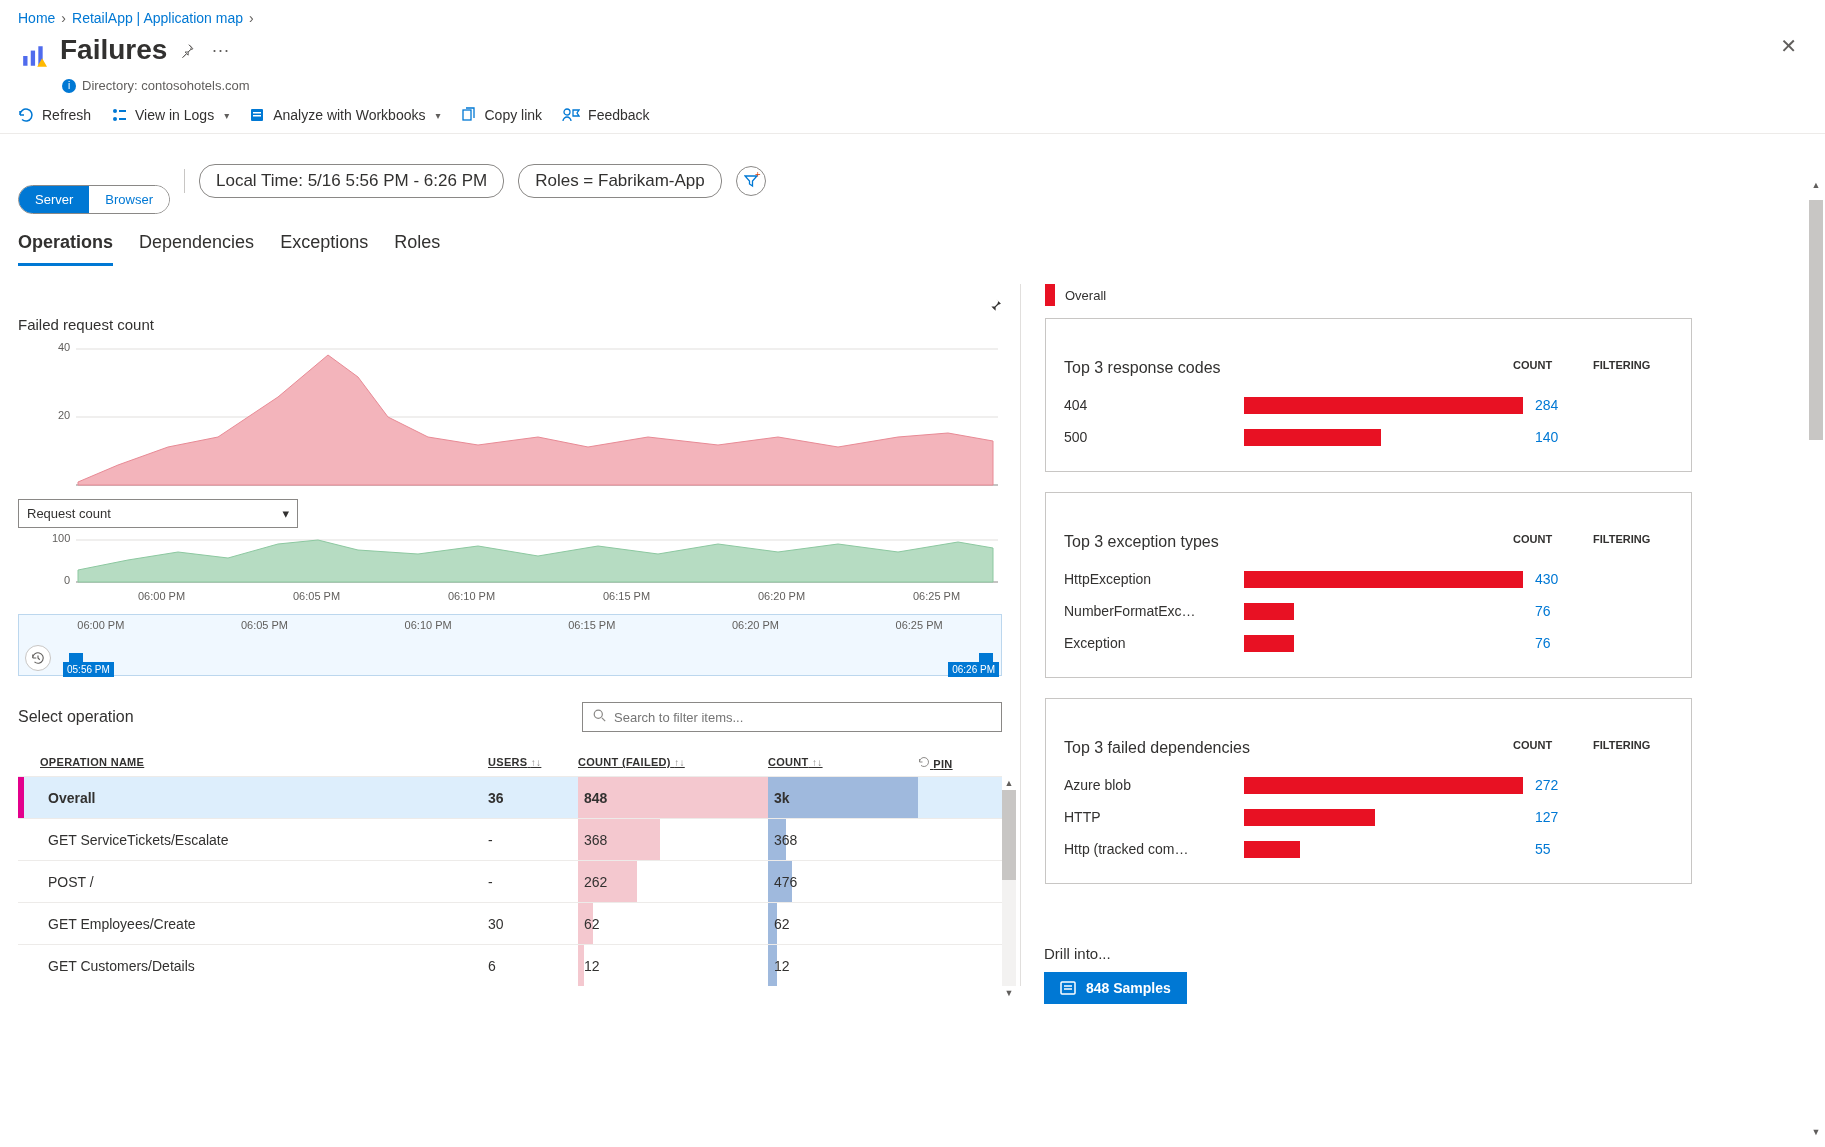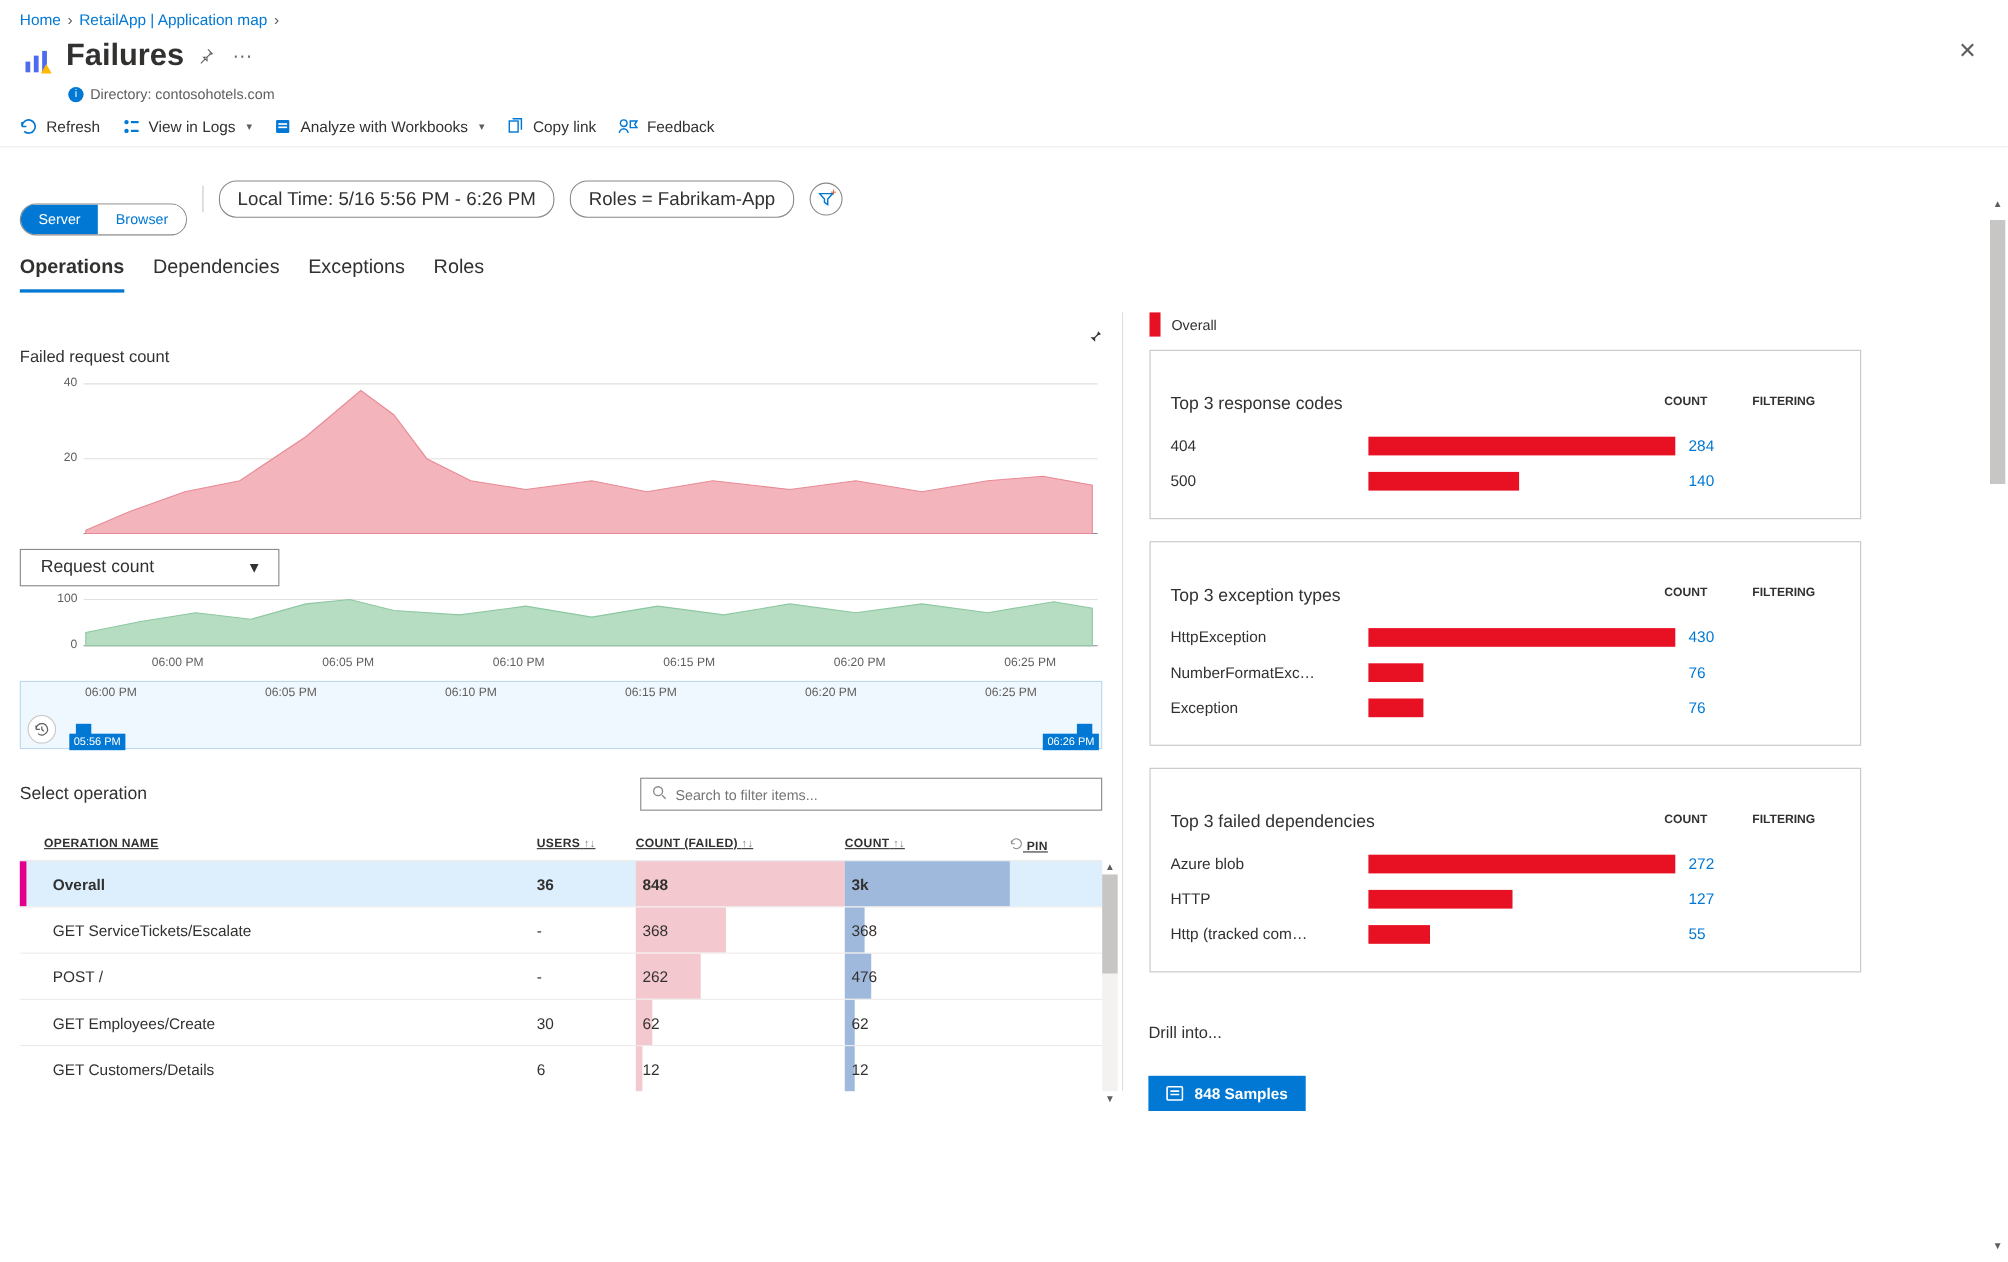--- a/index.html
+++ b/index.html
@@ -48,21 +48,21 @@
 .left { flex:1; padding: 18px; border-right: none; max-width: 1020px;}
 .right { width: 690px; padding: 18px 18px 18px 0; position:relative; }
 .right-inner { border-left: 1px solid #e1dfdd; padding-left: 24px; height: 100%; }
 
 
 .chart-head { display:flex; align-items:center; justify-content:space-between; padding-bottom:4px;}
 .chart-head h3 { font-size:15px; font-weight:400;margin-top:32px; }
 .pin-ic { font-size:17px; color:#323130; cursor:pointer;}
 svg.chart { display:block; }
 
-.metric-dd { border:1px solid #8a8886; padding:6px 18px; font-size:16px; display:flex; justify-content:space-between; align-items:center; width:236px; margin-top:2px; background:#fff; cursor:pointer;}
+.metric-dd { border:1px solid #8a8886; padding:6px 8px; font-size:13px; display:flex; justify-content:space-between; align-items:center; width:280px; margin-top:2px; background:#fff; cursor:pointer;}
 
 
 .range { position:relative; height:62px; background:#f0f8ff; border:1px solid #bcd7ee; margin-top:6px;}
 .range .ticks { display:flex; justify-content:space-around; font-size:11px; color:#605e5c; padding-top:4px;}
 .range .handle { position:absolute; bottom:0; width:14px; height:22px; background:#0078d4; }
 .range .handle.l { left:50px; }
 .range .handle.r { right:8px; }
 .range .label { position:absolute; bottom:-2px; background:#0078d4; color:#fff; font-size:10px; padding:2px 4px;}
 .range .history { position:absolute; left:6px; top:30px; width:26px; height:26px; border-radius:50%; border:1px solid #c8c6c4; display:flex; align-items:center; justify-content:center; color:#605e5c; background:#fff;}
 
@@ -105,21 +105,21 @@
 .card-row { display:flex; align-items:center; height:32px; font-size:14px;}
 .card-row .nm { width:180px; overflow:hidden; text-overflow:ellipsis; white-space:nowrap;}
 .card-row .barwrap { flex:1; margin-right:12px;}
 .card-row .bar { height:17px; background:#e81123;}
 .card-row .cnt { width:78px; color:#0078d4; cursor:pointer;}
 .card-row .flt { width:60px;}
 
 
 .drill { position:absolute; left:24px; right:18px; bottom:0; background:#fff; padding-top:12px; border-top:1px solid #fff;}
 .drill h5 { font-size:15px; font-weight:400; margin-bottom:10px;}
-.drill-btn { background:#0078d4; color:#fff; display:inline-flex; align-items:center; gap:10px; padding:8px 16px; font-size:14px; font-weight:600; cursor:pointer;margin-top:20px;}
+.drill-btn { background:#0078d4; color:#fff; display:inline-flex; align-items:center; gap:10px; padding:8px 16px; font-size:14px; font-weight:600; cursor:pointer;}
 .drill-btn .ic { display:inline-flex; }
 
 .page-scroll { position:fixed; right:2px; top:180px; bottom:10px; width:14px;}
 .page-scroll .thumb { background:#c8c6c4; width:100%; height:240px; margin-top:10px;}
 .page-scroll .arr { width:100%; text-align:center; font-size:9px; color:#605e5c;}
 </style>
 </head>
 <body>
 
 <div class="breadcrumb">

